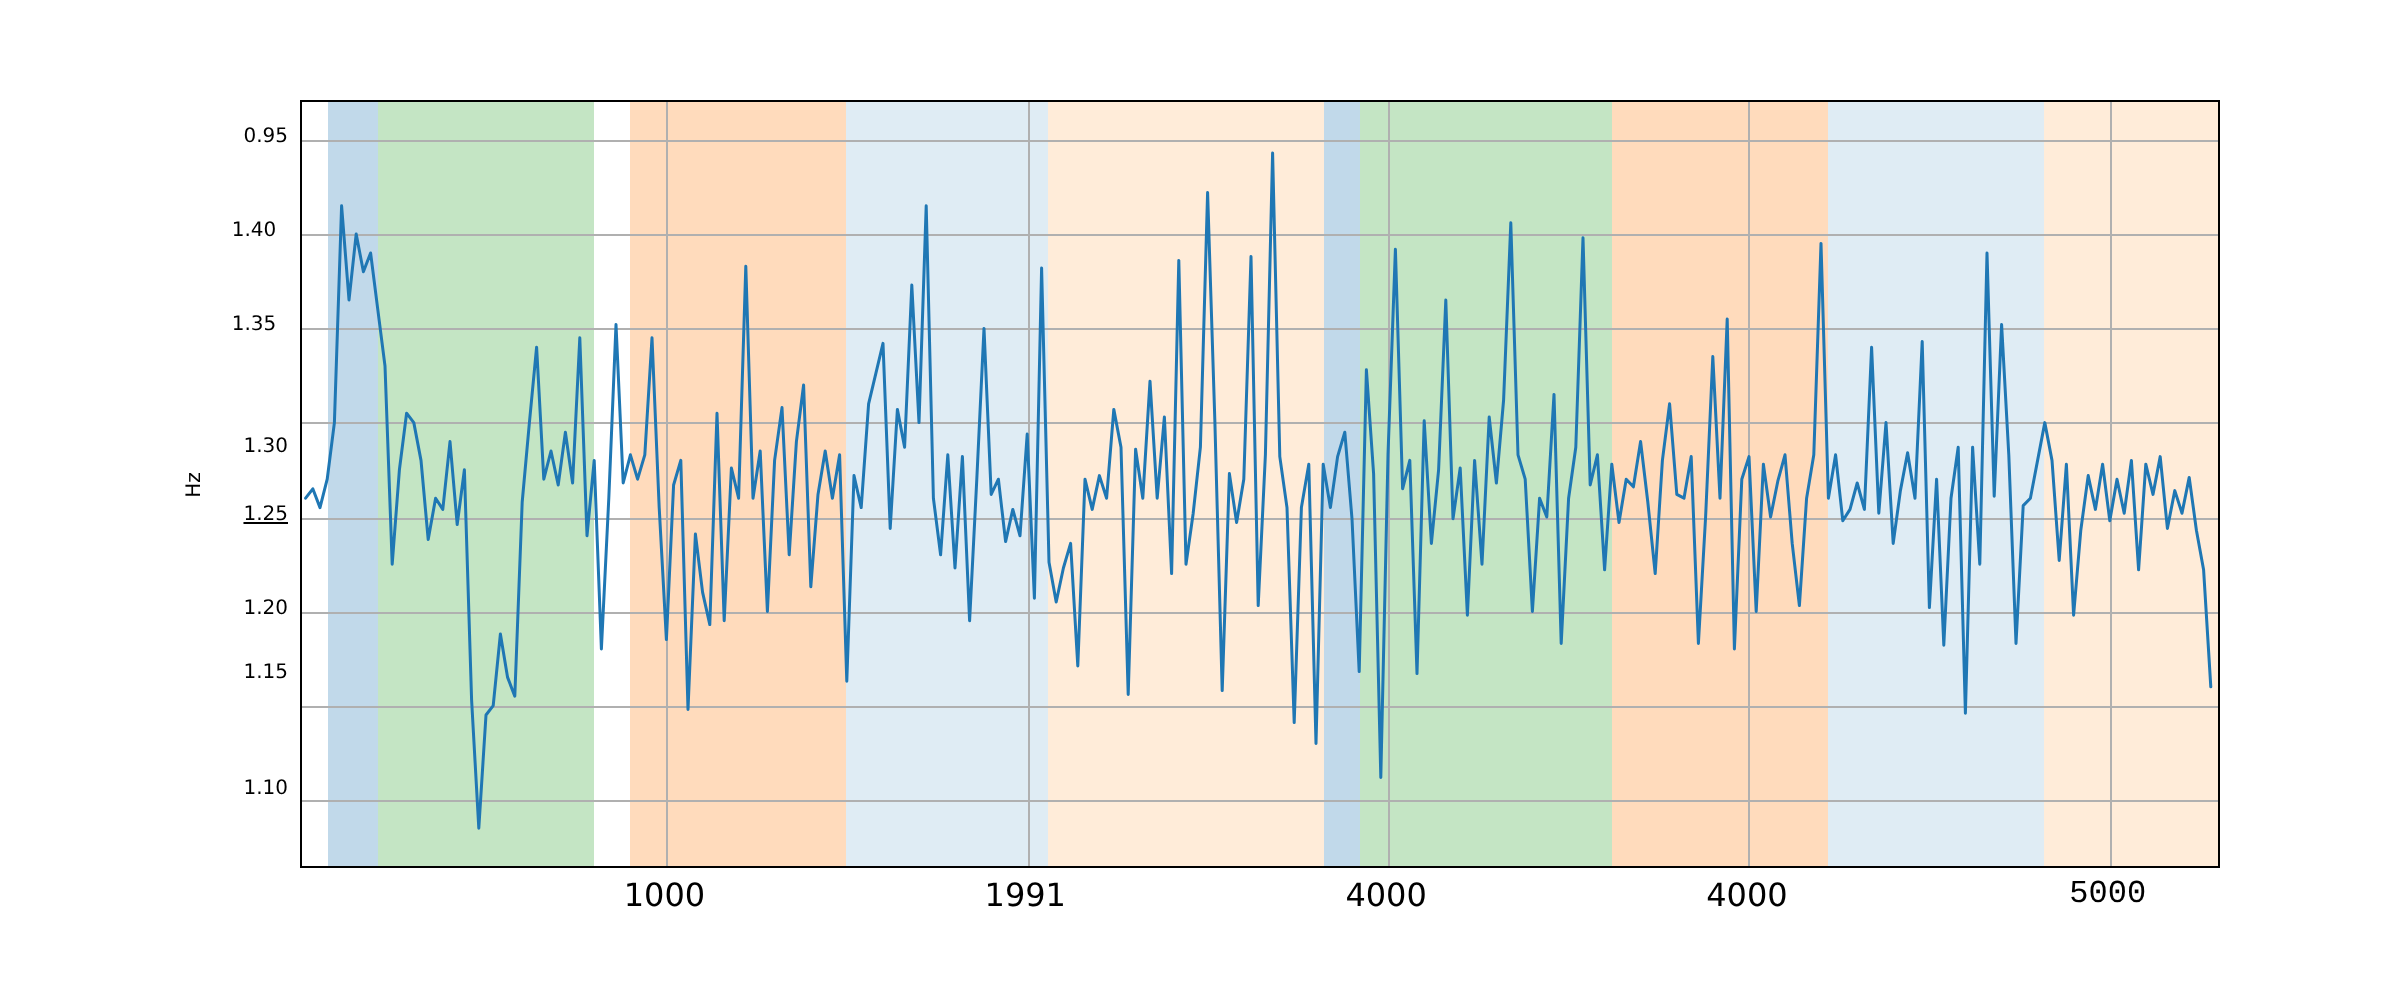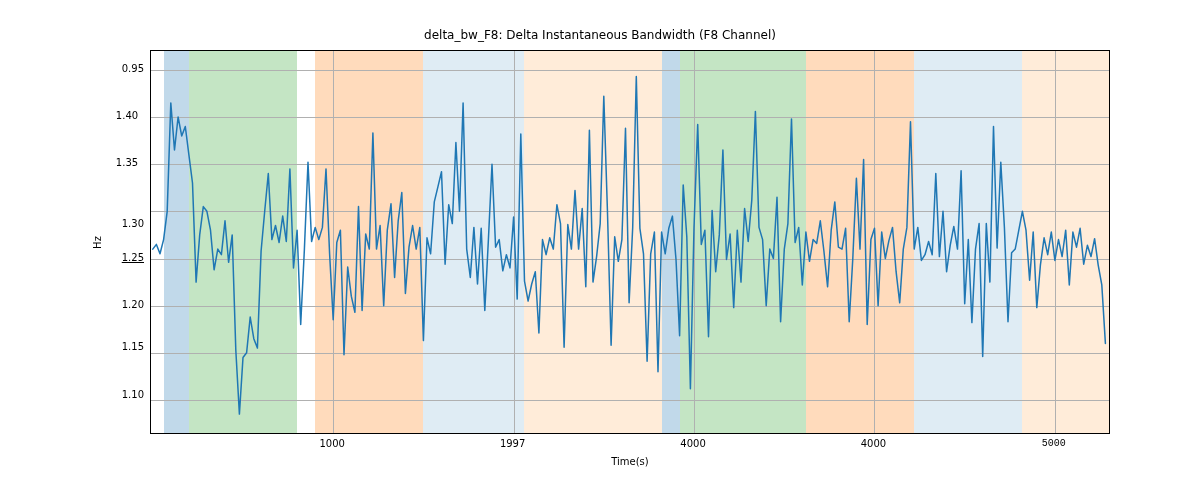--- a/index.html
+++ b/index.html
@@ -63,21 +63,21 @@
     stroke-width: 1.5;
     stroke-linejoin: round;
     stroke-linecap: round;
   }
   .xtick-label {
     position: absolute;
     top: 438px;
     width: 60px;
     margin-left: -30px;
     text-align: center;
-    font-size: 10px;
+    font-size: 16px;
   }
   .ytick-label {
     position: absolute;
     left: 110px;
     width: 34px;
     text-align: right;
     font-size: 10px;
     margin-top: -6px;
   }
   .xlabel {
@@ -102,21 +102,20 @@
     transform: rotate(-90deg);
     white-space: nowrap;
     font-size: 10px;
   }
 </style>
 </head>
 <body>
 
 <div class="figure">
 
-  <div class="title">delta_bw_F8: Delta Instantaneous Bandwidth (F8 Channel)</div>
 
   <div class="ylabel">
     <span>Hz</span>
   </div>
 
   <div class="axes" id="axes">
       <div class="band" style="left: 871.401px; width: 86.5989px; background: rgb(255, 185, 119);"></div>
       <div class="band" style="left: 763.153px; width: 108.249px; background: rgb(31, 119, 180); opacity: 0.14;"></div>
       <div class="band" style="left: 654.904px; width: 108.249px; background: rgb(255, 127, 14);"></div>
       <div class="band" style="left: 528.614px; width: 126.29px; background: rgb(44, 160, 44);"></div>
@@ -138,28 +137,27 @@
       <div class="gridline-h" style="top: 207.506px;"></div>
       <div class="gridline-h" style="top: 160.346px;"></div>
       <div class="gridline-h" style="top: 113.185px;"></div>
       <div class="gridline-h" style="top: 66.0247px;"></div>
       <div class="gridline-h" style="top: 18.8642px;"></div>
       <svg id="line-svg" width="958" height="382" style="position:absolute;left:0;top:0;">
       <path id="line-path" class="line-path" d="M1.8 198.1 L5.4 193.4 L9.0 202.8 L12.6 188.6 L16.2 160.3 L19.8 51.9 L23.5 99.0 L27.1 66.0 L30.7 84.9 L34.3 75.5 L37.9 103.8 L41.5 132.0 L45.1 231.1 L48.7 183.9 L52.3 155.6 L55.9 160.3 L59.5 179.2 L63.1 218.8 L66.8 198.1 L70.4 203.7 L74.0 169.8 L77.6 211.3 L81.2 183.9 L84.8 299.0 L88.4 363.1 L92.0 306.5 L95.6 301.8 L99.2 266.0 L102.8 287.7 L106.4 297.1 L110.1 200.0 L113.7 160.3 L117.3 122.6 L120.9 188.6 L124.5 174.5 L128.1 191.5 L131.7 165.1 L135.3 190.5 L138.9 117.9 L142.5 216.9 L146.1 179.2 L149.7 273.5 L153.4 198.1 L157.0 111.3 L160.6 190.5 L164.2 176.4 L167.8 188.6 L171.4 176.4 L175.0 117.9 L178.6 202.8 L182.2 268.8 L185.8 191.5 L189.4 179.2 L193.0 303.7 L196.7 216.0 L200.3 245.2 L203.9 261.3 L207.5 155.6 L211.1 259.4 L214.7 183.0 L218.3 198.1 L221.9 82.1 L225.5 198.1 L229.1 174.5 L232.7 254.7 L236.3 179.2 L240.0 152.8 L243.6 226.4 L247.2 169.8 L250.8 141.5 L254.4 242.4 L258.0 196.2 L261.6 174.5 L265.2 198.1 L268.8 176.4 L272.4 289.6 L276.0 186.8 L279.6 202.8 L283.3 150.9 L286.9 135.8 L290.5 120.7 L294.1 213.2 L297.7 153.7 L301.3 172.6 L304.9 91.5 L308.5 160.3 L312.1 51.9 L315.7 198.1 L319.3 226.4 L322.9 176.4 L326.5 233.0 L330.2 177.3 L333.8 259.4 L337.4 188.6 L341.0 113.2 L344.6 196.2 L348.2 188.6 L351.8 219.8 L355.4 203.7 L359.0 216.9 L362.6 166.0 L366.2 248.1 L369.8 83.0 L373.5 230.1 L377.1 250.0 L380.7 233.0 L384.3 220.7 L387.9 282.0 L391.5 188.6 L395.1 203.7 L398.7 186.8 L402.3 198.1 L405.9 153.7 L409.5 172.6 L413.1 296.2 L416.8 173.6 L420.4 198.1 L424.0 139.6 L427.6 198.1 L431.2 157.5 L434.8 235.8 L438.4 79.2 L442.0 231.1 L445.6 205.6 L449.2 172.6 L452.8 45.3 L456.4 158.5 L460.1 294.3 L463.7 185.8 L467.3 210.3 L470.9 188.6 L474.5 77.3 L478.1 251.8 L481.7 176.4 L485.3 25.5 L488.9 177.3 L492.5 202.8 L496.1 310.3 L499.7 202.8 L503.4 181.1 L507.0 320.7 L510.6 181.1 L514.2 202.8 L517.8 177.3 L521.4 165.1 L525.0 208.4 L528.6 284.8 L532.2 133.9 L535.8 185.8 L539.4 337.7 L543.0 176.4 L546.7 73.6 L550.3 193.4 L553.9 179.2 L557.5 285.8 L561.1 159.4 L564.7 220.7 L568.3 183.9 L571.9 99.0 L575.5 208.4 L579.1 183.0 L582.7 256.6 L586.3 179.2 L590.0 231.1 L593.6 157.5 L597.2 190.5 L600.8 149.0 L604.4 60.4 L608.0 176.4 L611.6 188.6 L615.2 254.7 L618.8 198.1 L622.4 207.5 L626.0 146.2 L629.6 270.7 L633.3 198.1 L636.9 172.6 L640.5 67.9 L644.1 191.5 L647.7 176.4 L651.3 233.9 L654.9 181.1 L658.5 210.3 L662.1 188.6 L665.7 192.4 L669.3 169.8 L672.9 200.0 L676.6 235.8 L680.2 179.2 L683.8 150.9 L687.4 196.2 L691.0 198.1 L694.6 177.3 L698.2 270.7 L701.8 207.5 L705.4 127.3 L709.0 198.1 L712.6 108.5 L716.2 273.5 L719.9 188.6 L723.5 177.3 L727.1 254.7 L730.7 181.1 L734.3 207.5 L737.9 189.6 L741.5 176.4 L745.1 220.7 L748.7 251.8 L752.3 198.1 L755.9 176.4 L759.5 70.7 L763.2 198.1 L766.8 176.4 L770.4 209.4 L774.0 203.7 L777.6 190.5 L781.2 203.7 L784.8 122.6 L788.4 205.6 L792.0 160.3 L795.6 220.7 L799.2 194.3 L802.8 175.4 L806.5 198.1 L810.1 119.8 L813.7 252.8 L817.3 188.6 L820.9 271.6 L824.5 198.1 L828.1 172.6 L831.7 305.6 L835.3 172.6 L838.9 231.1 L842.5 75.5 L846.1 197.1 L849.8 111.3 L853.4 176.4 L857.0 270.7 L860.6 201.8 L864.2 198.1 L867.8 179.2 L871.4 160.3 L875.0 179.2 L878.6 229.2 L882.2 181.1 L885.8 256.6 L889.4 214.1 L893.1 186.8 L896.7 203.7 L900.3 181.1 L903.9 209.4 L907.5 188.6 L911.1 205.6 L914.7 179.2 L918.3 233.9 L921.9 181.1 L925.5 196.2 L929.1 177.3 L932.7 213.2 L936.4 194.3 L940.0 205.6 L943.6 187.7 L947.2 214.1 L950.8 233.9 L954.4 292.4 "></path>
     </svg>
     </div>
 
-  <div class="xlabel">Time(s)</div>
 
 <div class="xtick-label" style="left: 332.218px;">1000</div>
-    <div class="xtick-label" style="left: 512.633px;">1997</div>
+    <div class="xtick-label" style="left: 512.633px;">1991</div>
     <div class="xtick-label" style="left: 693.047px;">4000</div>
     <div class="xtick-label" style="left: 873.461px;">4000</div>
     <div class="xtick-label" style="left: 1053.88px; font-family: Liberation Mono, monospace;">5000</div>
     <div class="ytick-label" style="top: 395px;">1.10</div>
-    <div class="ytick-label" style="top: 347px;">1.15</div>
+    <div class="ytick-label" style="top: 337px;">1.15</div>
     <div class="ytick-label" style="top: 304.667px;">1.20</div>
     <div class="ytick-label" style="top: 257.506px; text-decoration: underline;">1.25</div>
     <div class="ytick-label" style="top: 224px;">1.30</div>
     <div class="ytick-label" style="top: 163.185px; text-align: center;">1.35</div>
     <div class="ytick-label" style="top: 116.025px; text-align: center;">1.40</div>
     <div class="ytick-label" style="top: 68.8642px;">0.95</div>
   </div>
 
 </body></html>

